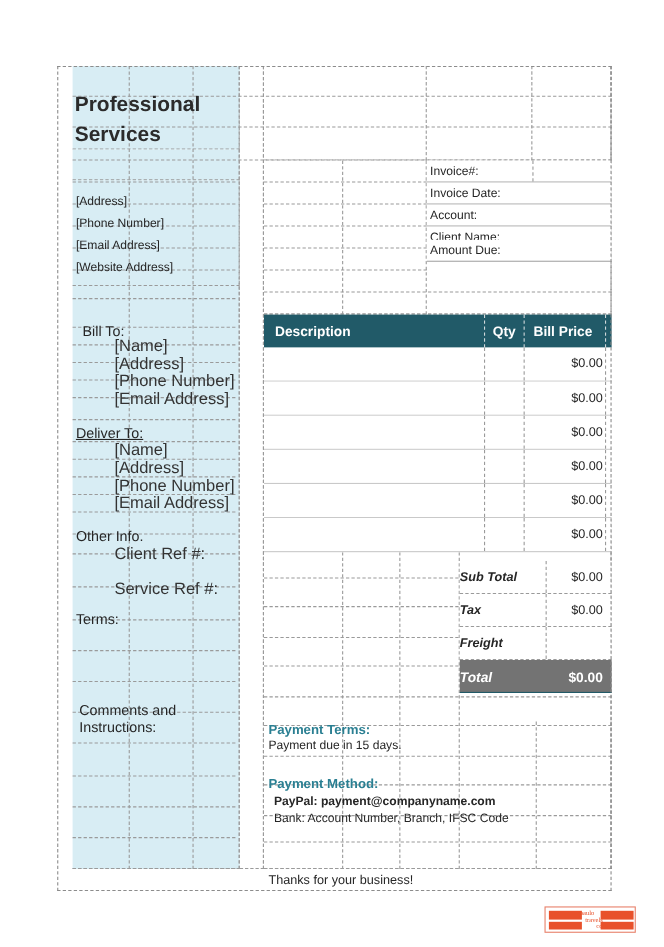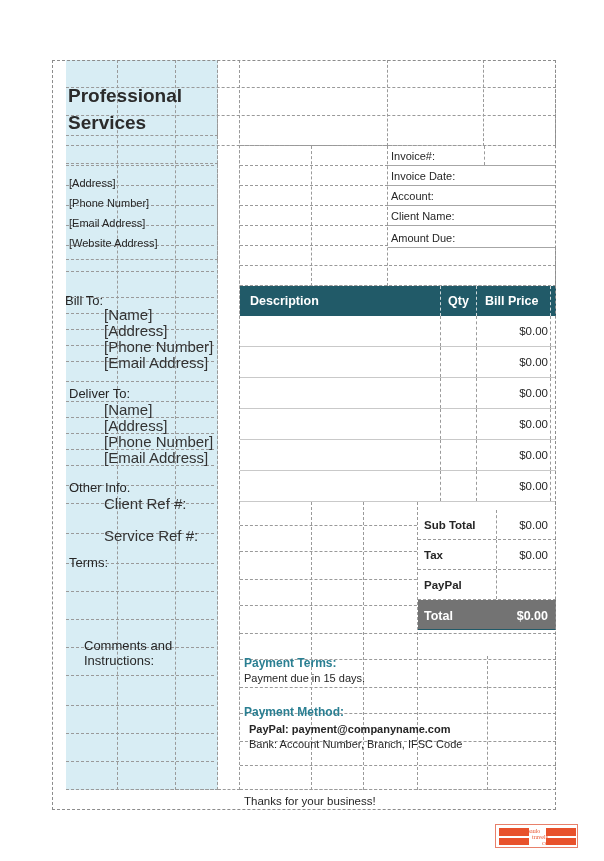--- a/index.html
+++ b/index.html
@@ -130,25 +130,26 @@
     box-sizing:border-box;
     border-bottom:1px dashed #9a9a9a;
     background:#fff;
   }
   .total-row.final{
     background:#737373;
     border-bottom:1px solid #215a68;
   }
   .total-row .tl{
     position:absolute;
-    left:6px; top:9px;
+    left:0; top:9px;
     font-size:11.5px;
     font-weight:bold;
     color:#262626;
     white-space:nowrap;
+    font-style:italic;
   }
   .total-row .tv{
     position:absolute;
     right:8px; top:9px;
     font-size:11.5px;
     color:#262626;
   }
   .total-row.final .tl,
   .total-row.final .tv{ color:#ffffff; font-weight:bold; font-size:12.5px;}
   .total-row .midsep{
@@ -340,43 +341,43 @@
   </div>
   <div class="meta-row" style="top:106px;">
     <span class="lbl">Invoice Date:</span>
   </div>
   <div class="meta-row" style="top:126px;">
     <span class="lbl">Account:</span>
   </div>
   <div class="meta-row" style="top:146px;">
     <span class="lbl">Client Name:</span>
   </div>
-  <div class="meta-row" style="top:168px;">
+  <div class="meta-row" style="top:158px;">
     <span class="lbl">Amount Due:</span>
   </div>
 
-  <div class="lbl-big" style="left:13px;top:233px;">Bill To:</div>
+  <div class="lbl-big" style="left:23px;top:233px;">Bill To:</div>
   <div class="lbl-sm" style="left:17px;top:248px;">[Name]</div>
   <div class="lbl-sm" style="left:17px;top:264px;">[Address]</div>
   <div class="lbl-sm" style="left:17px;top:280px;">[Phone Number]</div>
   <div class="lbl-sm" style="left:17px;top:296px;">[Email Address]</div>
 
-  <div class="lbl-big" style="left:17px;top:326px;">Deliver To:</div>
+  <div class="lbl-big" style="left:17px;top:326px;text-decoration:underline;">Deliver To:</div>
   <div class="lbl-sm" style="left:17px;top:343px;">[Name]</div>
   <div class="lbl-sm" style="left:17px;top:359px;">[Address]</div>
   <div class="lbl-sm" style="left:17px;top:375px;">[Phone Number]</div>
   <div class="lbl-sm" style="left:17px;top:391px;">[Email Address]</div>
 
   <div class="lbl-big" style="left:17px;top:420px;">Other Info.</div>
   <div class="lbl-sm" style="left:17px;top:437px;">Client Ref #:</div>
   <div class="lbl-sm" style="left:17px;top:469px;">Service Ref #:</div>
 
   <div class="lbl-big" style="left:17px;top:495px;">Terms:</div>
 
-  <div class="lbl-big lbl-wrap" style="left:32px;top:578px;">Comments and Instructions:</div>
+  <div class="lbl-big lbl-wrap" style="left:20px;top:578px;">Comments and Instructions:</div>
 
   <div id="items-header">
     <span class="th" style="left:10px;">Description</span>
     <span class="sep" style="left:200px;"></span>
     <span class="th" style="left:208px;">Qty</span>
     <span class="sep" style="left:236px;"></span>
     <span class="th" style="left:245px;">Bill Price</span>
     <span class="sep" style="left:310px;"></span>
     <span class="th" style="left:318px;">Amount</span>
   </div>
@@ -423,21 +424,21 @@
     <span class="tl">Sub Total</span>
     <span class="tv">$0.00</span>
   </div>
   <div class="total-row" style="top:480px;">
     <span class="midsep"></span>
     <span class="tl">Tax</span>
     <span class="tv">$0.00</span>
   </div>
   <div class="total-row" style="top:510px;">
     <span class="midsep"></span>
-    <span class="tl">PayPal</span>
+    <span class="tl">Freight</span>
     <span class="tv"></span>
   </div>
   <div class="total-row final" style="top:540px;">
     <span class="tl">Total</span>
     <span class="tv">$0.00</span>
   </div>
 
   <div class="pay-head" style="left:192px;top:596px;">Payment Terms:</div>
   <div class="pay-line" style="left:192px;top:612px;">Payment due in 15 days.</div>
 

